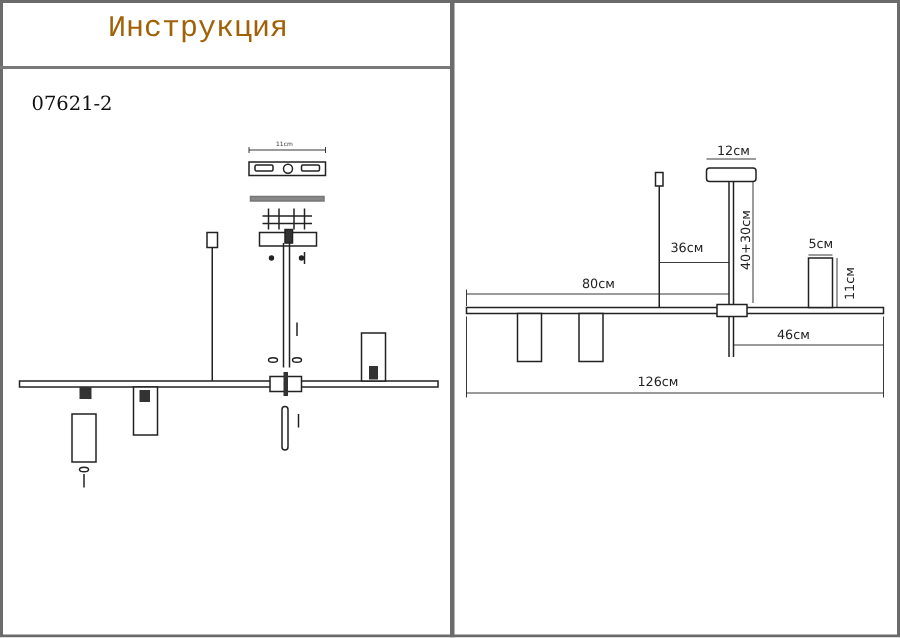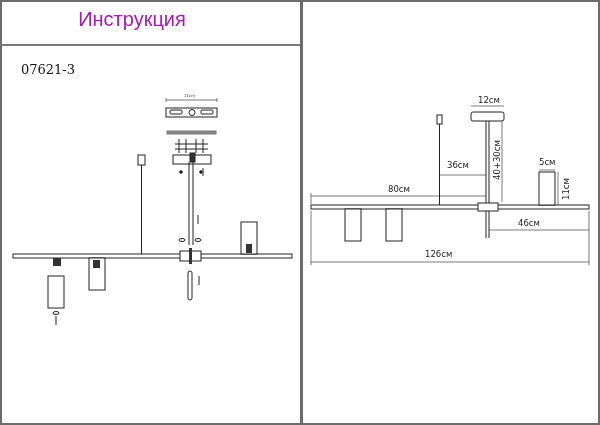--- a/index.html
+++ b/index.html
@@ -1,33 +1,33 @@
 <!DOCTYPE html>
 <html><head>
 <meta charset="utf-8">
 <style>
   html, body { margin: 0; padding: 0; background: #ffffff; }
   body { width: 600px; height: 425px; position: relative; overflow: hidden; font-family: "DejaVu Sans", sans-serif; }
   .frame { position: absolute; left: 0; top: 0; width: 600px; height: 425px; box-sizing: border-box; border: 2px solid #6b6b6b; }
   .divider { position: absolute; left: 300px; top: 0; width: 3px; height: 425px; background: #6b6b6b; }
   .title-sep { position: absolute; left: 0; top: 44px; width: 300px; height: 2px; background: #7a7a7a; }
-  .title { position: absolute; left: 0; top: 8px; width: 264px; text-align: center; font-family: Liberation Sans, sans-serif; font-size: 20px; color: #a21caf; }
+  .title { position: absolute; left: 0; top: 8px; width: 264px; text-align: center; font-family: Liberation Mono, monospace; font-size: 20px; color: #a16207; }
   .model { position: absolute; left: 21px; top: 62px; font-family: "DejaVu Serif", serif; font-size: 13px; color: #111; }
   svg { position: absolute; left: 0; top: 0; }
   .dim { font-family: "DejaVu Sans", sans-serif; font-size: 8.5px; fill: #222; }
 </style>
 </head>
 <body>
 
 <div class="frame"></div>
 <div class="divider"></div>
 <div class="title-sep"></div>
 
 <div class="title">Инструкция</div>
-<div class="model">07621-3</div>
+<div class="model">07621-2</div>
 
 <svg width="300" height="425" viewBox="0 0 300 425">
   <g stroke="#222" fill="none" stroke-width="1">
 
     <g>
       <line x1="166" y1="100" x2="217" y2="100" stroke-width="0.6"></line>
       <line x1="166" y1="98" x2="166" y2="102" stroke-width="0.6"></line>
       <line x1="217" y1="98" x2="217" y2="102" stroke-width="0.6"></line>
       <rect x="166" y="108" width="51" height="9" fill="#fff"></rect>
       <rect x="170" y="110" width="12" height="4" rx="1"></rect>

